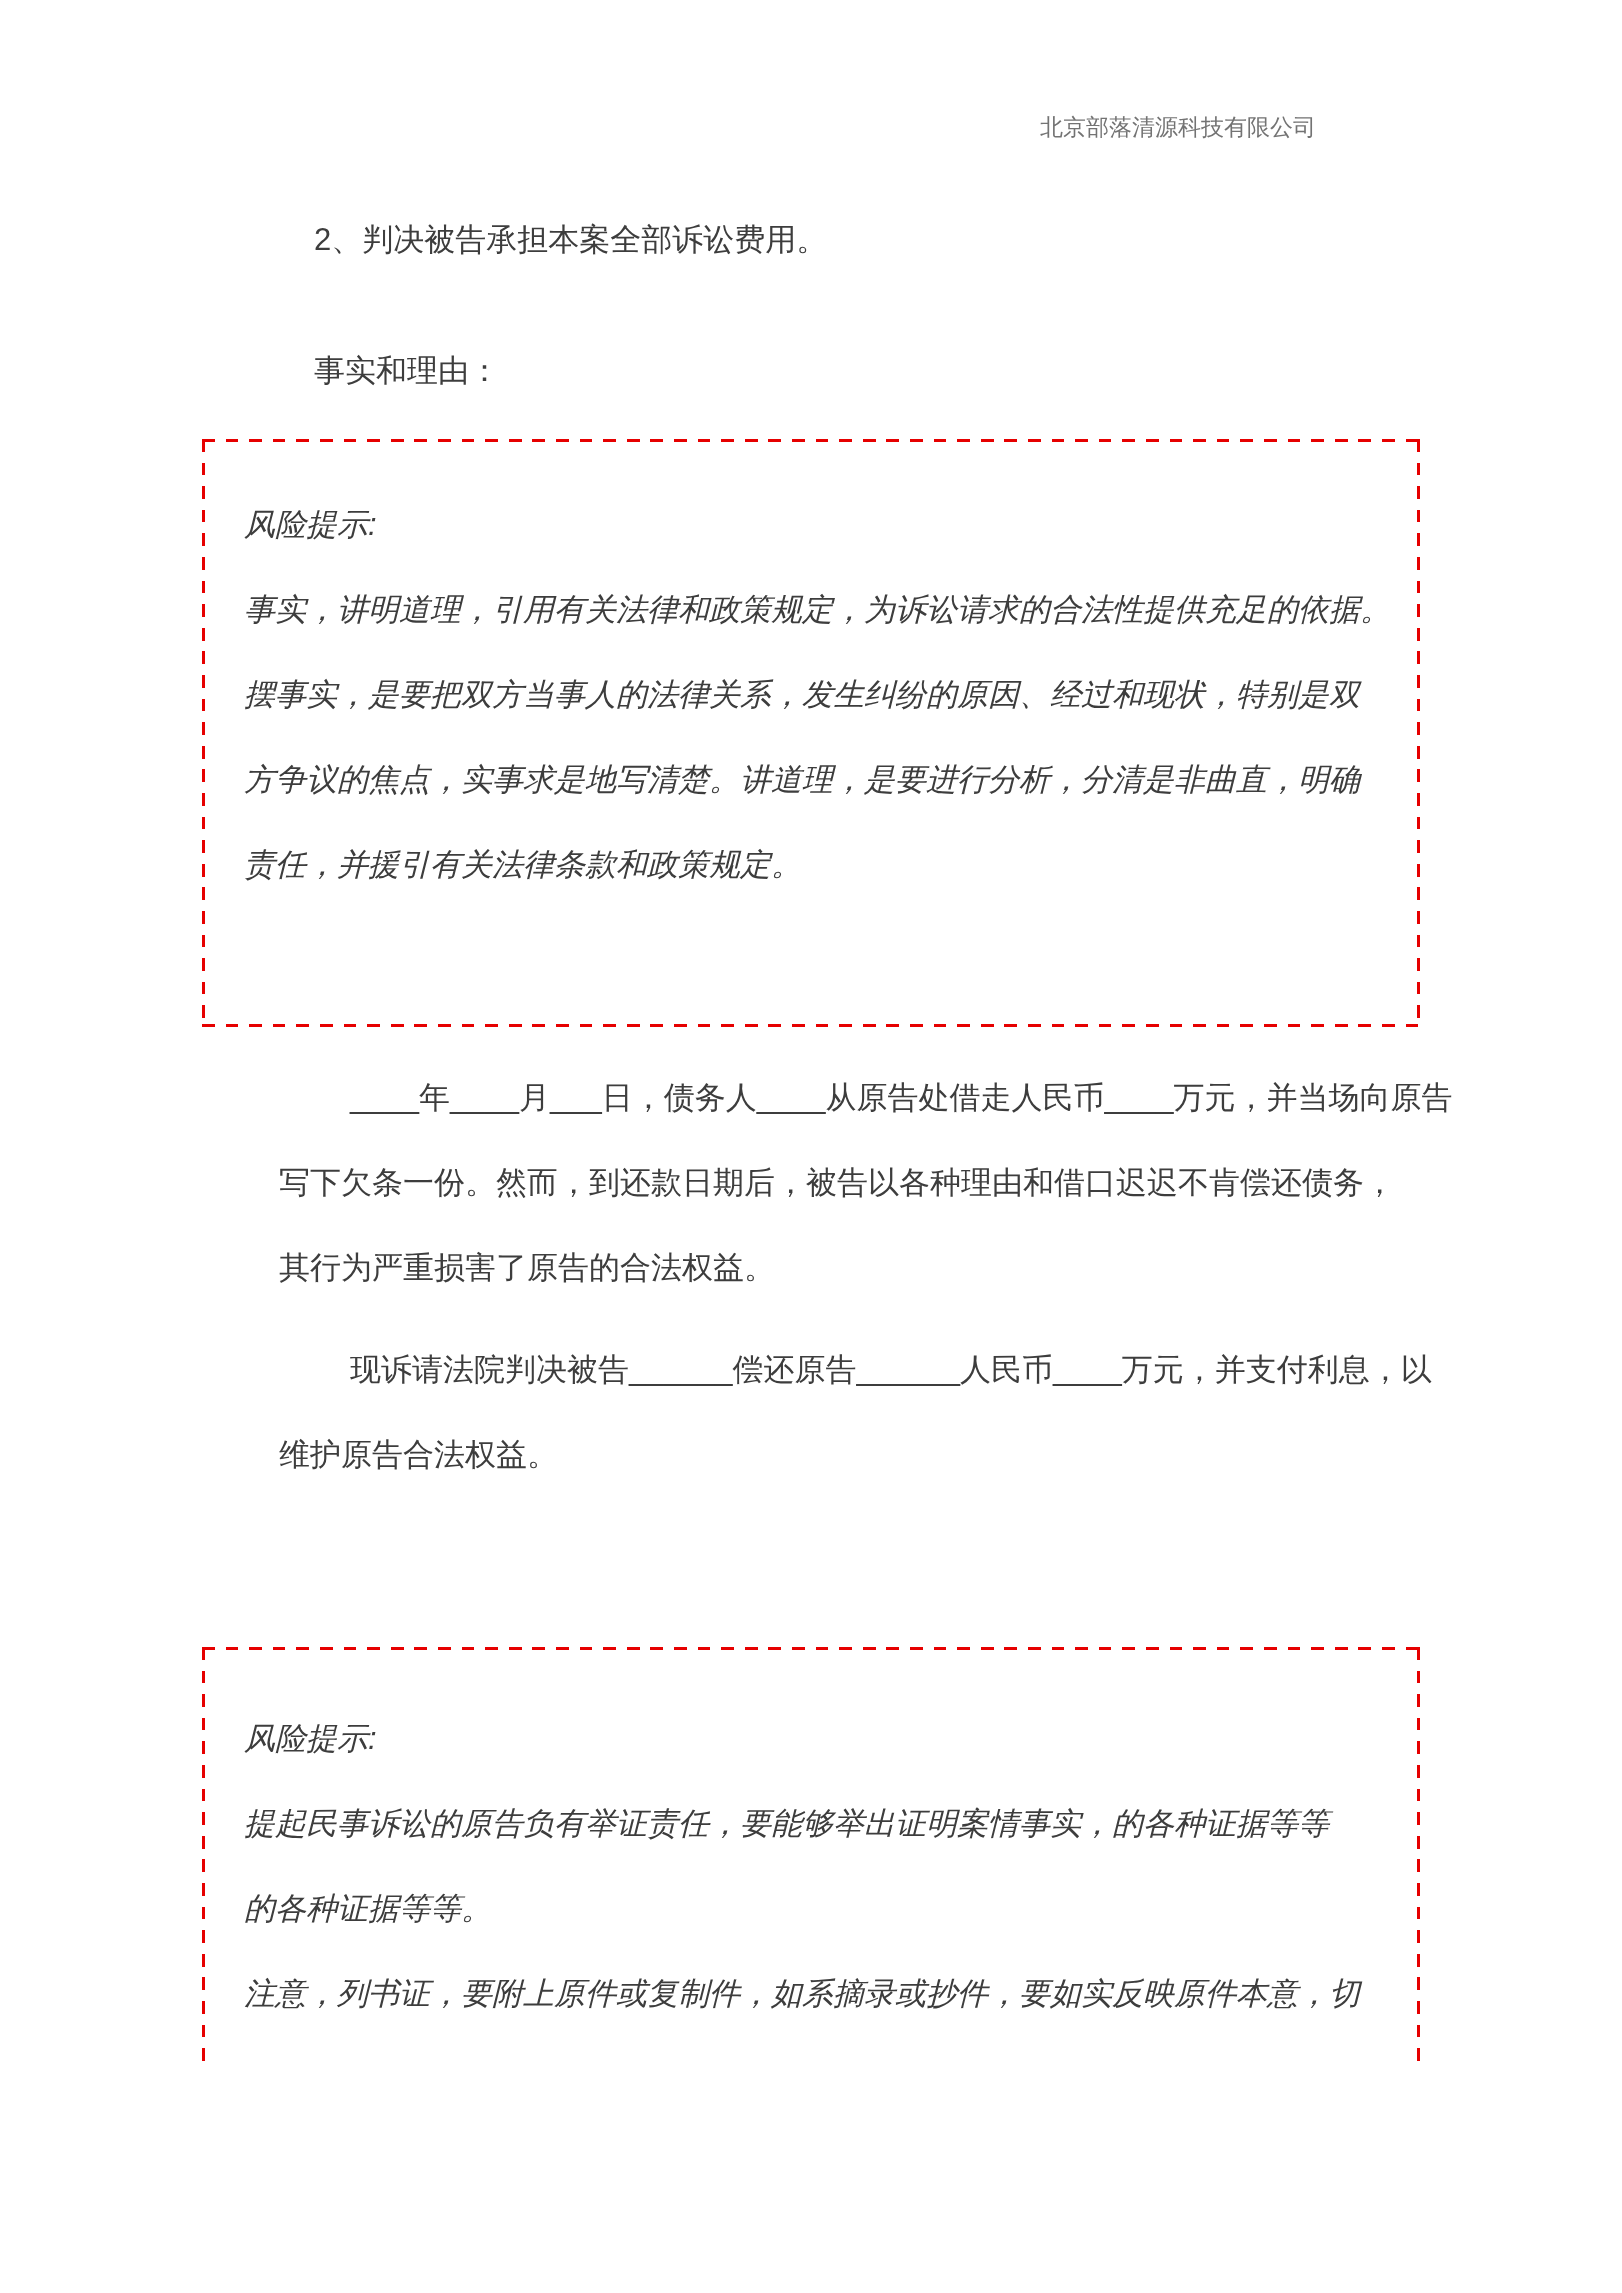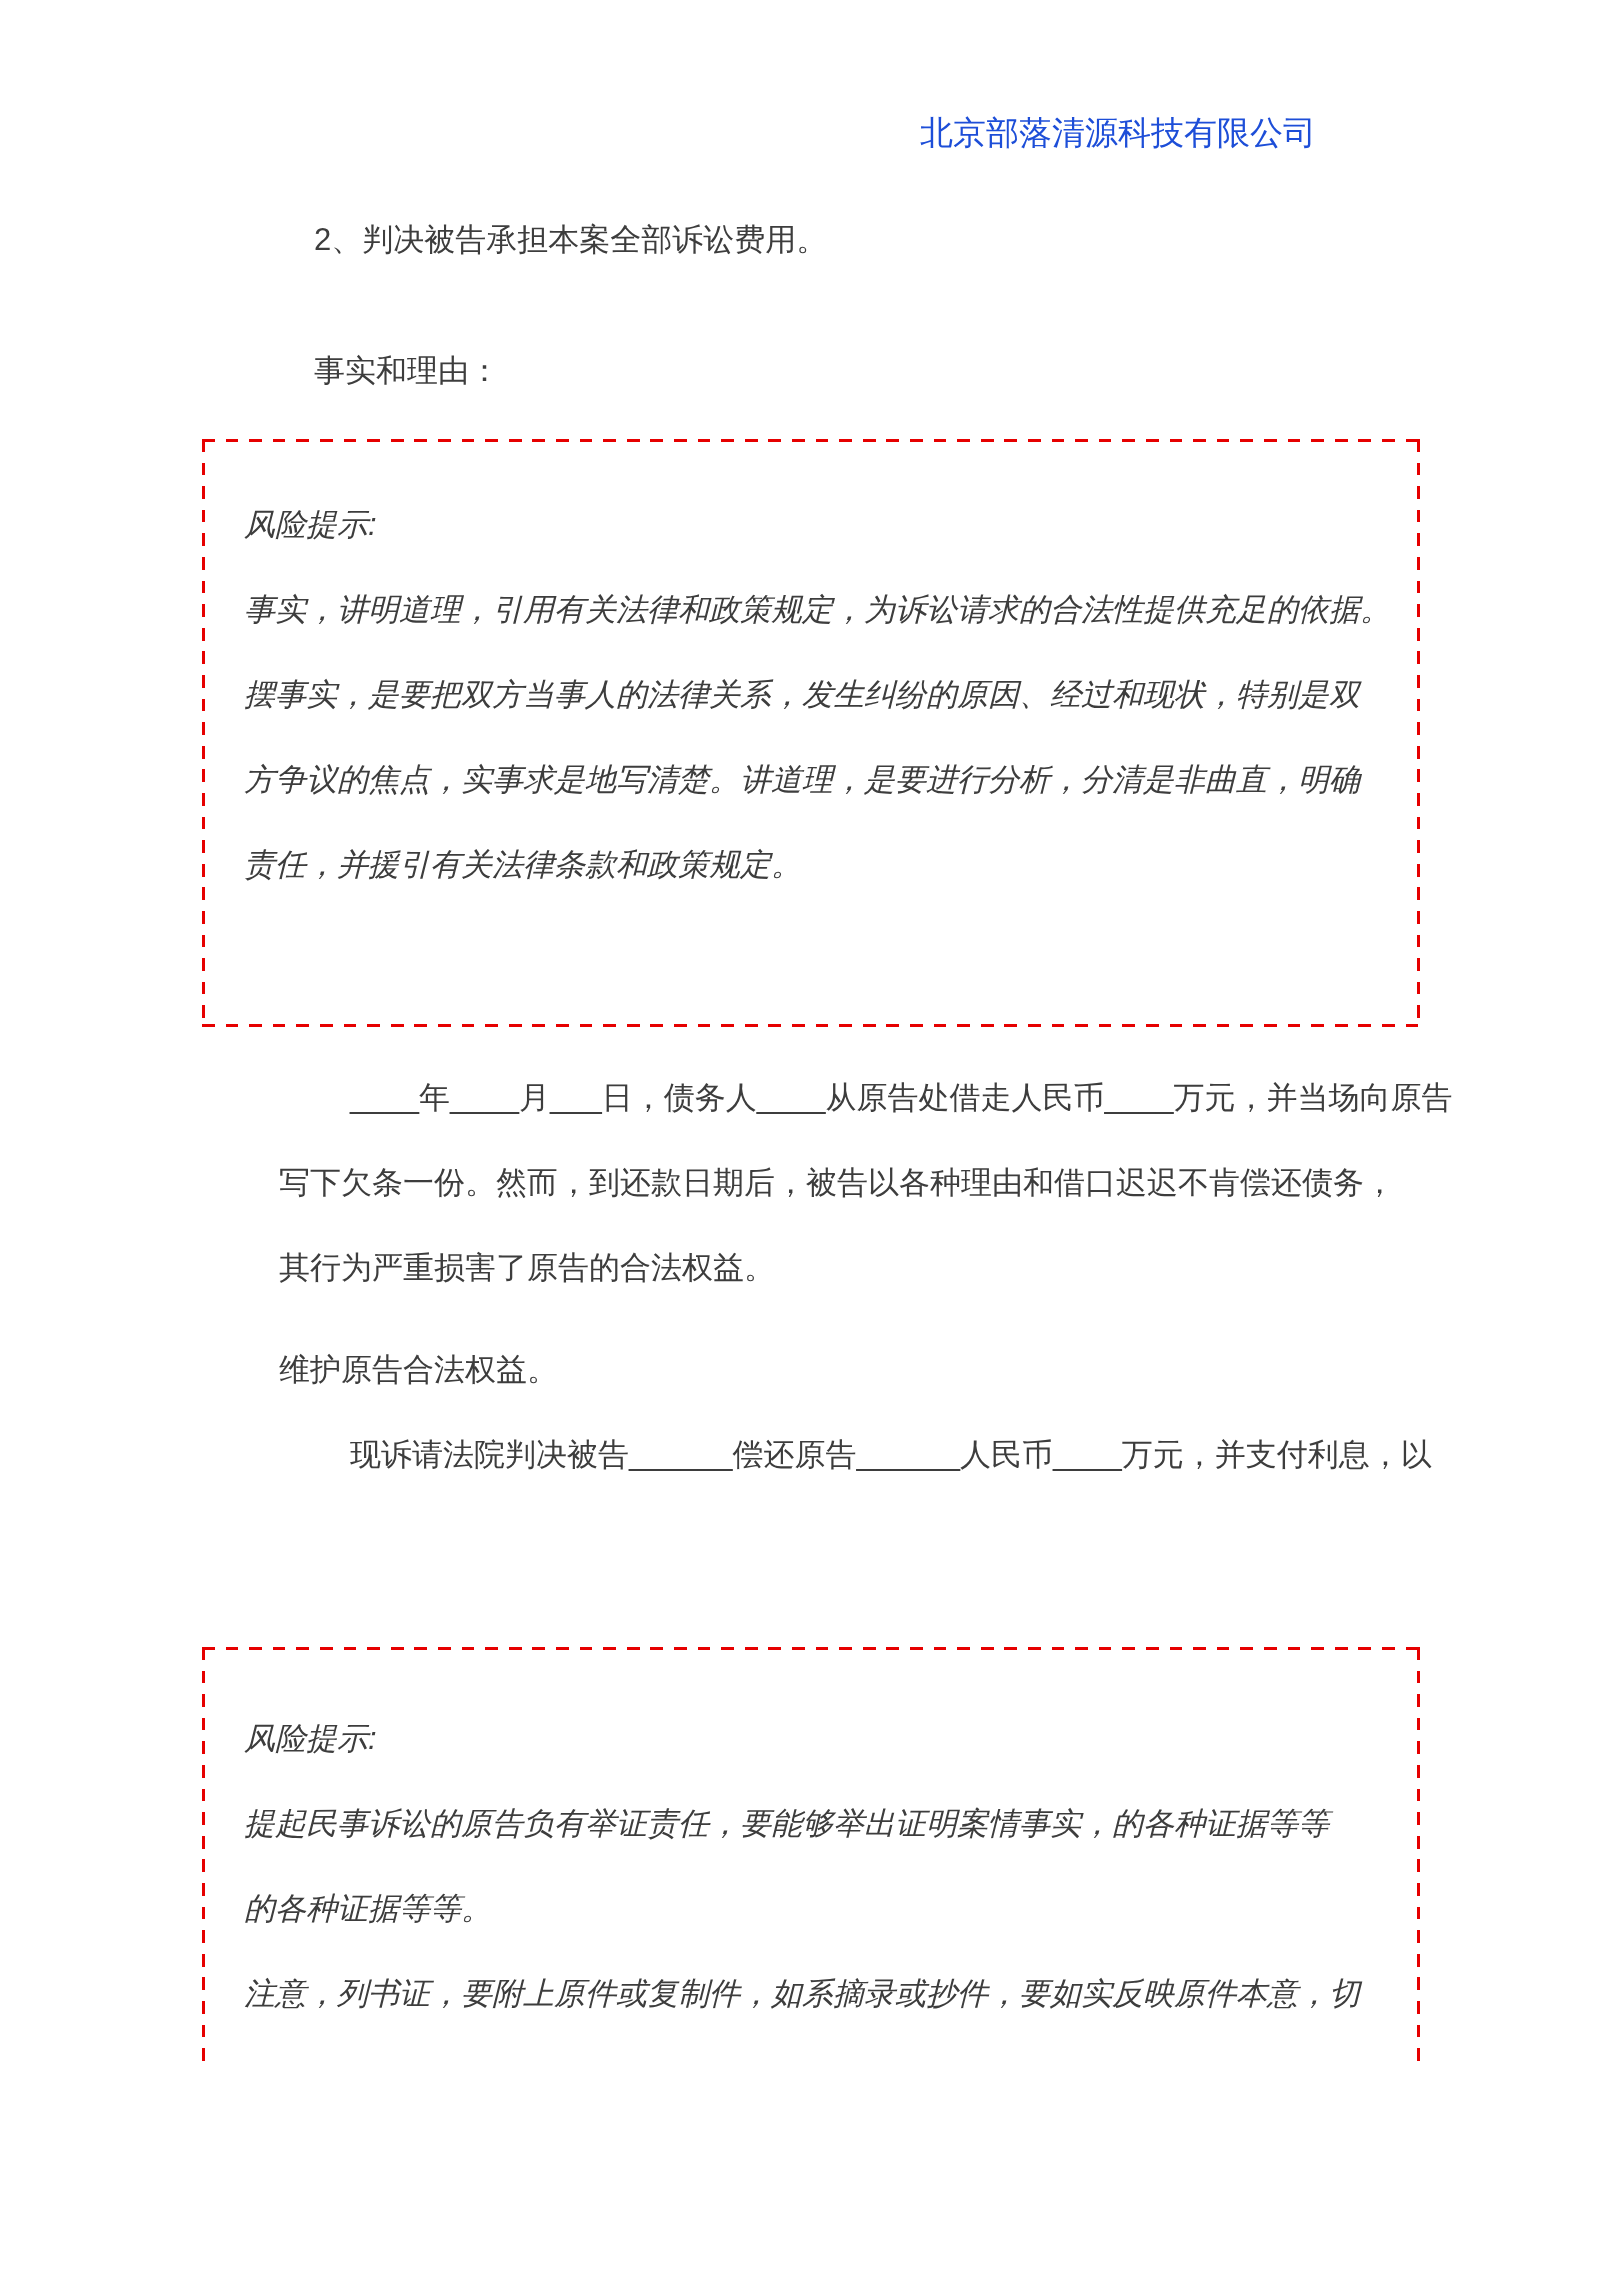--- a/index.html
+++ b/index.html
@@ -16,23 +16,23 @@
   }
   .single {
     position: absolute;
     line-height: 1;
     white-space: nowrap;
   }
   .header-company {
     position: absolute;
     top: 116px;
     right: 307px;
-    font-size: 33px;
+    font-size: 23px;
     line-height: 1;
-    color: #1d4ed8;
+    color: #737373;
     white-space: nowrap;
   }
   .claim-line   { top: 224px; left: 243px; }
   .facts-line   { top: 339px; left: 243px; margin-top: 16px; }
   .indent { padding-left: 71px; }
 
   .block { position: absolute; margin-left: 36px; }
   .row {
     height: 85px;
     line-height: 85px;
@@ -93,22 +93,22 @@
     </div>
   </div>
 
   <div class="block" id="para-a">
     <div class="row indent">____年____月___日，债务人____从原告处借走人民币____万元，并当场向原告</div>
     <div class="row">写下欠条一份。然而，到还款日期后，被告以各种理由和借口迟迟不肯偿还债务，</div>
     <div class="row">其行为严重损害了原告的合法权益。</div>
   </div>
 
   <div class="block" id="para-b">
+    <div class="row indent">现诉请法院判决被告______偿还原告______人民币____万元，并支付利息，以</div>
     <div class="row">维护原告合法权益。</div>
-    <div class="row indent">现诉请法院判决被告______偿还原告______人民币____万元，并支付利息，以</div>
   </div>
 
   <div class="risk-box" id="risk-box-2">
     <div class="dash-top"></div>
     <div class="dash-left"></div>
     <div class="dash-right"></div>
     <div class="box-content">
       <div class="row">风险提示:</div>
       <div class="row">提起民事诉讼的原告负有举证责任，要能够举出证明案情事实，的各种证据等等</div>
       <div class="row">的各种证据等等。</div>

